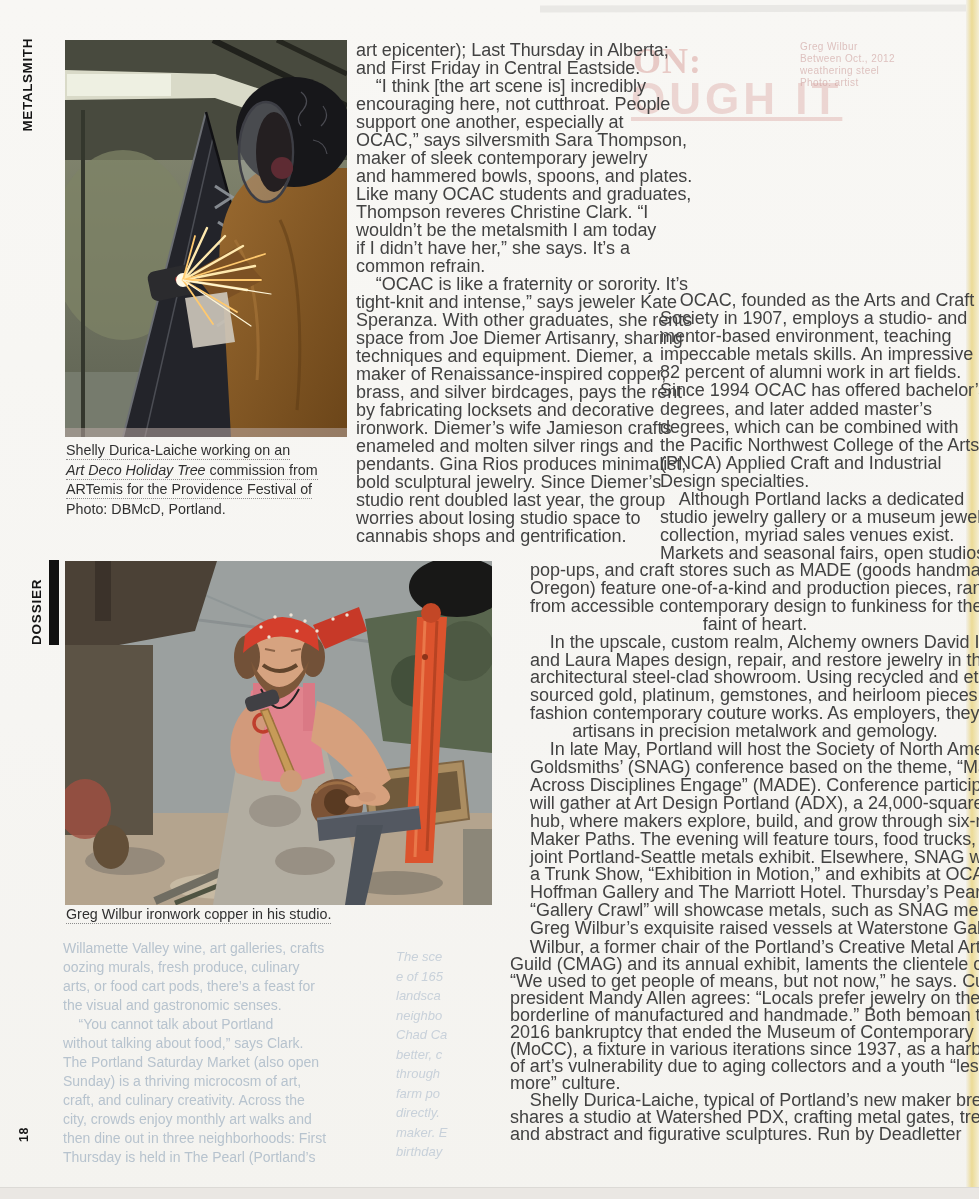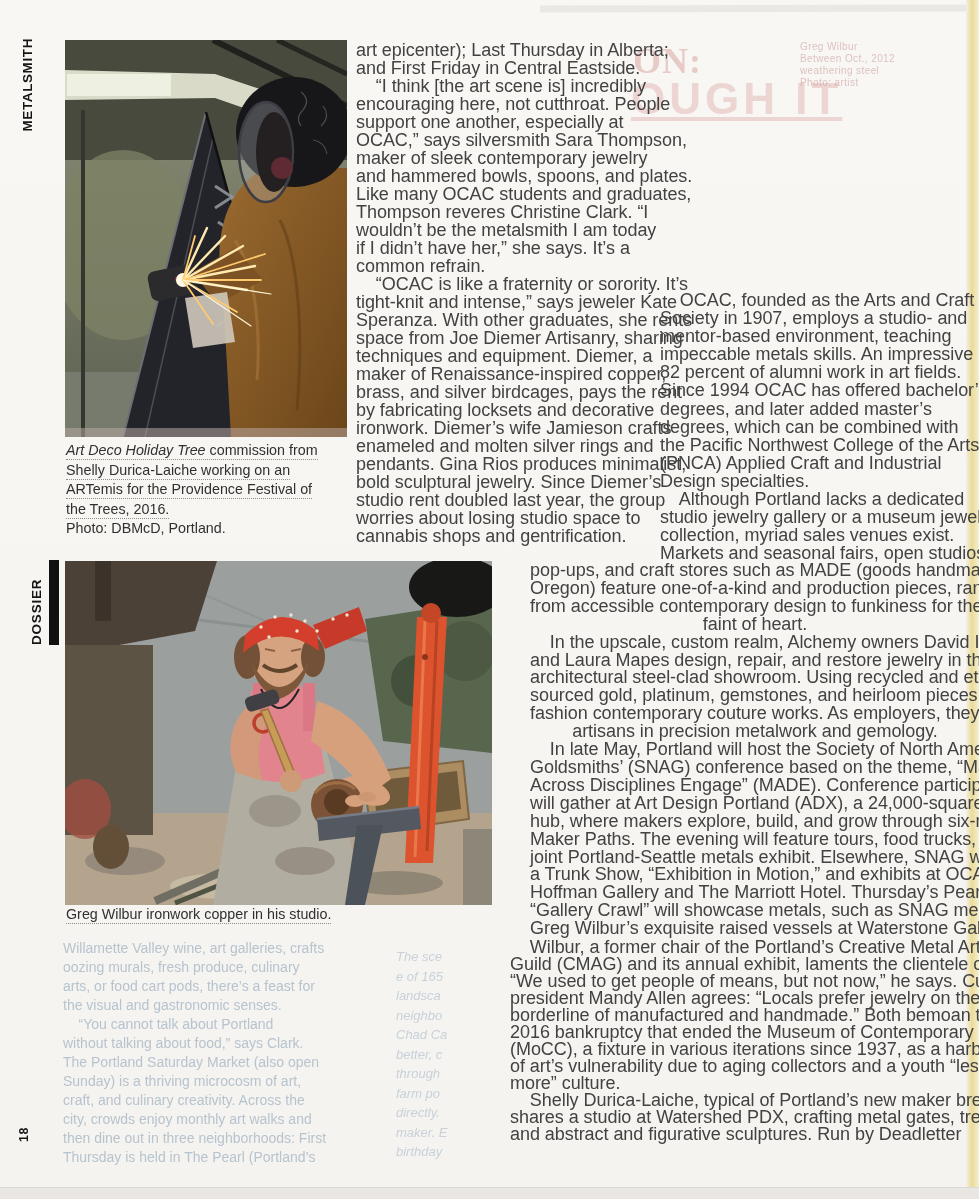--- a/index.html
+++ b/index.html
@@ -163,24 +163,23 @@
         <g stroke="#fff6d8" stroke-width="1.2">
           <line x1="118" y1="240" x2="206" y2="254"></line>
             <line x1="118" y1="240" x2="186" y2="286"></line>
         </g>
       </g>
       <rect x="0" y="388" width="282" height="9" fill="#b8a7a2" opacity="0.55"></rect>
     </svg>
   </div>
 
   <div class="caption" style="left:66px;top:442px;width:296px;">
+    <span class="ln"><span class="dot">Shelly Durica-Laiche working on an</span></span>
     <span class="ln"><span class="dot"><em>Art Deco Holiday Tree</em><span> commission from</span></span></span>
-    <span class="ln"><span class="dot">Shelly Durica-Laiche working on an</span></span>
     <span class="ln"><span class="dot">ARTemis for the Providence Festival of</span></span>
-    <span class="ln"><span class="dot">the Trees, 2016.</span></span>
     <span class="ln"><span>Photo: DBMcD, Portland.</span></span>
   </div>
 
   <div class="photo" style="left:65px;top:561px;width:427px;height:344px;" role="img" aria-label="Greg Wilbur in red polka-dot bandana and pink tank top hammering a copper vessel on a stake anvil outdoors">
     <svg width="427" height="344" viewBox="0 0 427 344">
       <rect width="427" height="344" fill="#9aa0a0"></rect>
       <line x1="0" y1="42" x2="427" y2="96" stroke="#82898b" stroke-width="3" opacity="0.7"></line>
       <line x1="60" y1="0" x2="210" y2="64" stroke="#878e90" stroke-width="2" opacity="0.6"></line>
       <polygon points="0,0 152,0 130,70 0,94" fill="#463c31"></polygon>
       <rect x="30" y="0" width="16" height="60" fill="#352c24"></rect>

